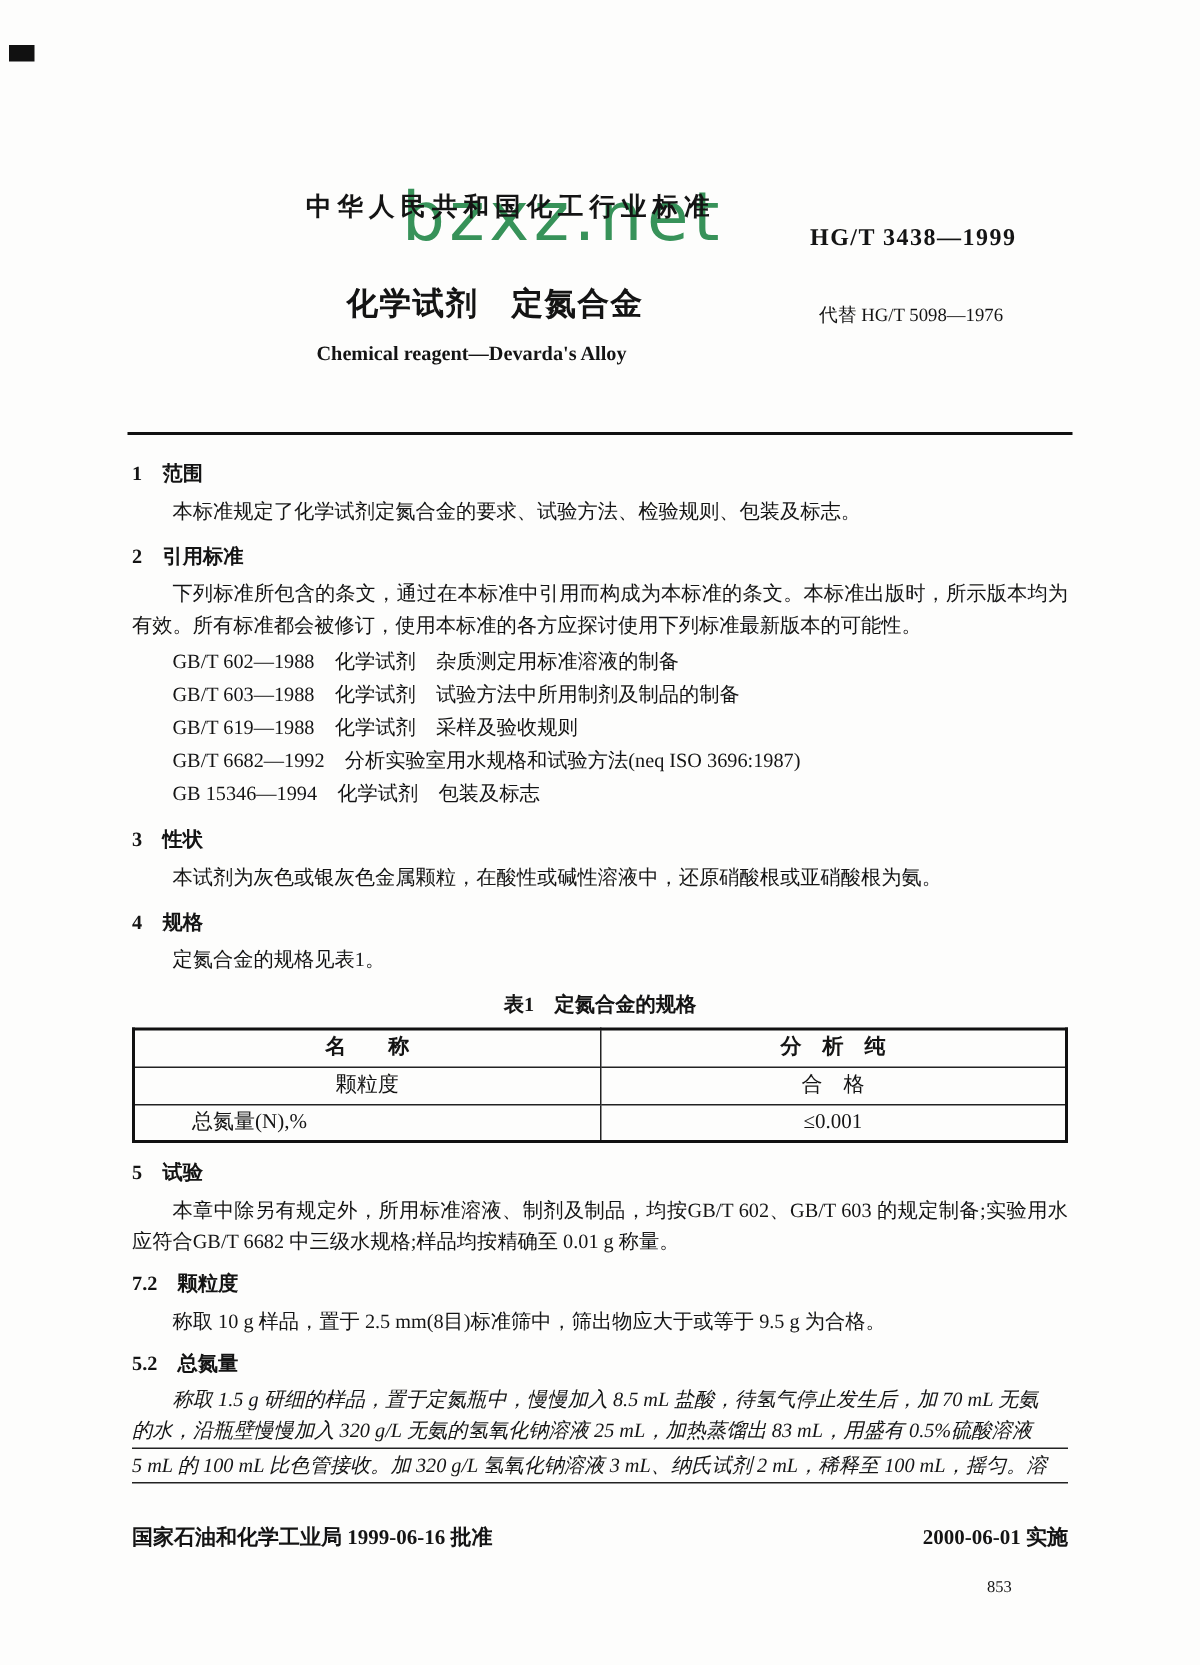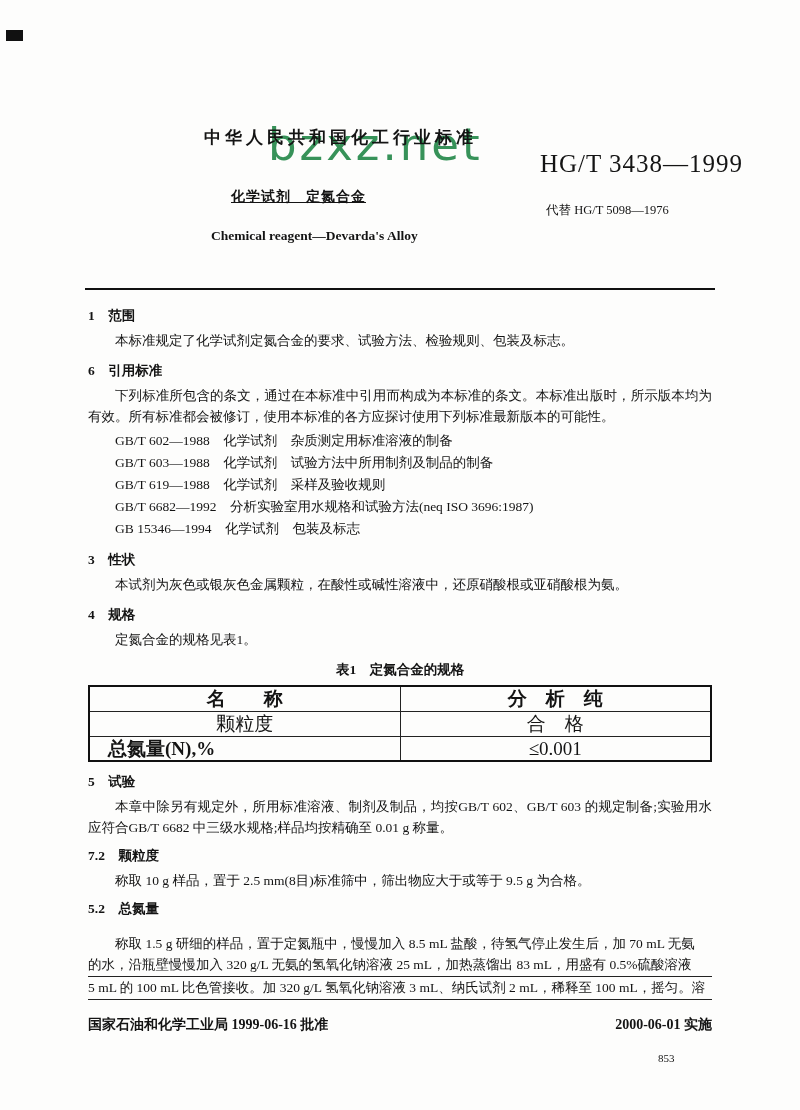--- a/index.html
+++ b/index.html
@@ -16,46 +16,46 @@
   .scan-mark { position:absolute; left:6px; top:30px; width:17px; height:11px; background:#111; }
   .watermark {
     position:absolute; left:268px; top:118px;
     font-family:"DejaVu Sans","Liberation Sans",sans-serif;
     font-size:45px; font-weight:normal; letter-spacing:3px;
     color:#15803d; opacity:.85;
     z-index:0; user-select:none;
   }
   .hdr { z-index:1; }
   .std-type { position:absolute; left:204px; top:126px; font-size:17px; font-weight:bold; letter-spacing:4px; }
-  .std-number { position:absolute; left:540px; top:150px; font-size:25px; font-weight:normal; letter-spacing:1px; }
-  .title-cn { position:absolute; left:231px; top:188px; font-size:14px; font-weight:bold; letter-spacing:1px;text-decoration:underline; }
+  .std-number { position:absolute; left:540px; top:150px; font-size:16px; font-weight:bold; letter-spacing:1px; }
+  .title-cn { position:absolute; left:231px; top:188px; font-size:21px; font-weight:bold; letter-spacing:1px; }
   .replaces { position:absolute; left:546px; top:202px; font-size:12.5px; }
   .title-en { position:absolute; left:211px; top:228px; font-size:13.5px; font-weight:bold; }
   .header-rule { position:absolute; left:85px; top:288px; width:630px; height:2px; background:#111; }
 
   .content {
     position:absolute; left:88px; top:302px; width:624px;
     font-size:13.5px; line-height:21px; z-index:1;
   }
   .sec-heading { font-weight:bold; margin-top:9px; }
   .sec-heading.first { margin-top:3px; }
   .sub-heading { font-weight:bold; margin-top:7px; }
   .content p { text-indent:2em; text-align:justify; margin-top:4px; }
   .content p.tight { margin-top:2px; }
   .refs { padding-left:2em; margin-top:3px; }
   .ref-line { line-height:22px; white-space:nowrap; }
   .table-caption { text-align:center; font-weight:bold; margin-top:9px; }
   table.spec-table { width:100%; margin-top:5px; border-collapse:collapse; border:2px solid #111; }
   .spec-table th, .spec-table td {
     border:1px solid #222; height:25px; text-align:center;
-    font-weight:normal; font-size:19px; padding:0 4px;margin-top:20px;
+    font-weight:normal; font-size:14px; padding:0 4px;margin-top:20px;
   }
   .spec-table th { font-weight:bold; }
-  .spec-table td.name-left { text-align:left; padding-left:18px;font-weight:bold; }
-  .proc { margin-top:14px; }
+  .spec-table td.name-left { text-align:left; padding-left:38px; }
+  .proc { margin-top:3px;font-style:italic; }
   .proc-line { text-align:justify; }
   .proc-line.indent { text-indent:2em; }
   .proc-line.underlined { border-bottom:1px solid #222; padding-bottom:1px; }
 
   .footer {
     position:absolute; left:88px; top:1016px; width:624px;
     display:flex; justify-content:space-between;
     font-size:14px; font-weight:bold; z-index:1;
   }
   .page-num { position:absolute; left:658px; top:1052px; font-size:11px; }
@@ -75,21 +75,21 @@
     <div class="replaces">代替 HG/T 5098—1976</div>
     <div class="title-en">Chemical reagent—Devarda's Alloy</div>
     <div class="header-rule"></div>
   </div>
 
   <div class="content">
 
     <div class="sec-heading first">1　范围</div>
     <p>本标准规定了化学试剂定氮合金的要求、试验方法、检验规则、包装及标志。</p>
 
-    <div class="sec-heading">6　引用标准</div>
+    <div class="sec-heading">2　引用标准</div>
     <p>下列标准所包含的条文，通过在本标准中引用而构成为本标准的条文。本标准出版时，所示版本均为有效。所有标准都会被修订，使用本标准的各方应探讨使用下列标准最新版本的可能性。</p>
     <div class="refs">
       <div class="ref-line">GB/T 602—1988　化学试剂　杂质测定用标准溶液的制备</div>
       <div class="ref-line">GB/T 603—1988　化学试剂　试验方法中所用制剂及制品的制备</div>
       <div class="ref-line">GB/T 619—1988　化学试剂　采样及验收规则</div>
       <div class="ref-line">GB/T 6682—1992　分析实验室用水规格和试验方法(neq ISO 3696:1987)</div>
       <div class="ref-line">GB 15346—1994　化学试剂　包装及标志</div>
     </div>
 
     <div class="sec-heading">3　性状</div>

